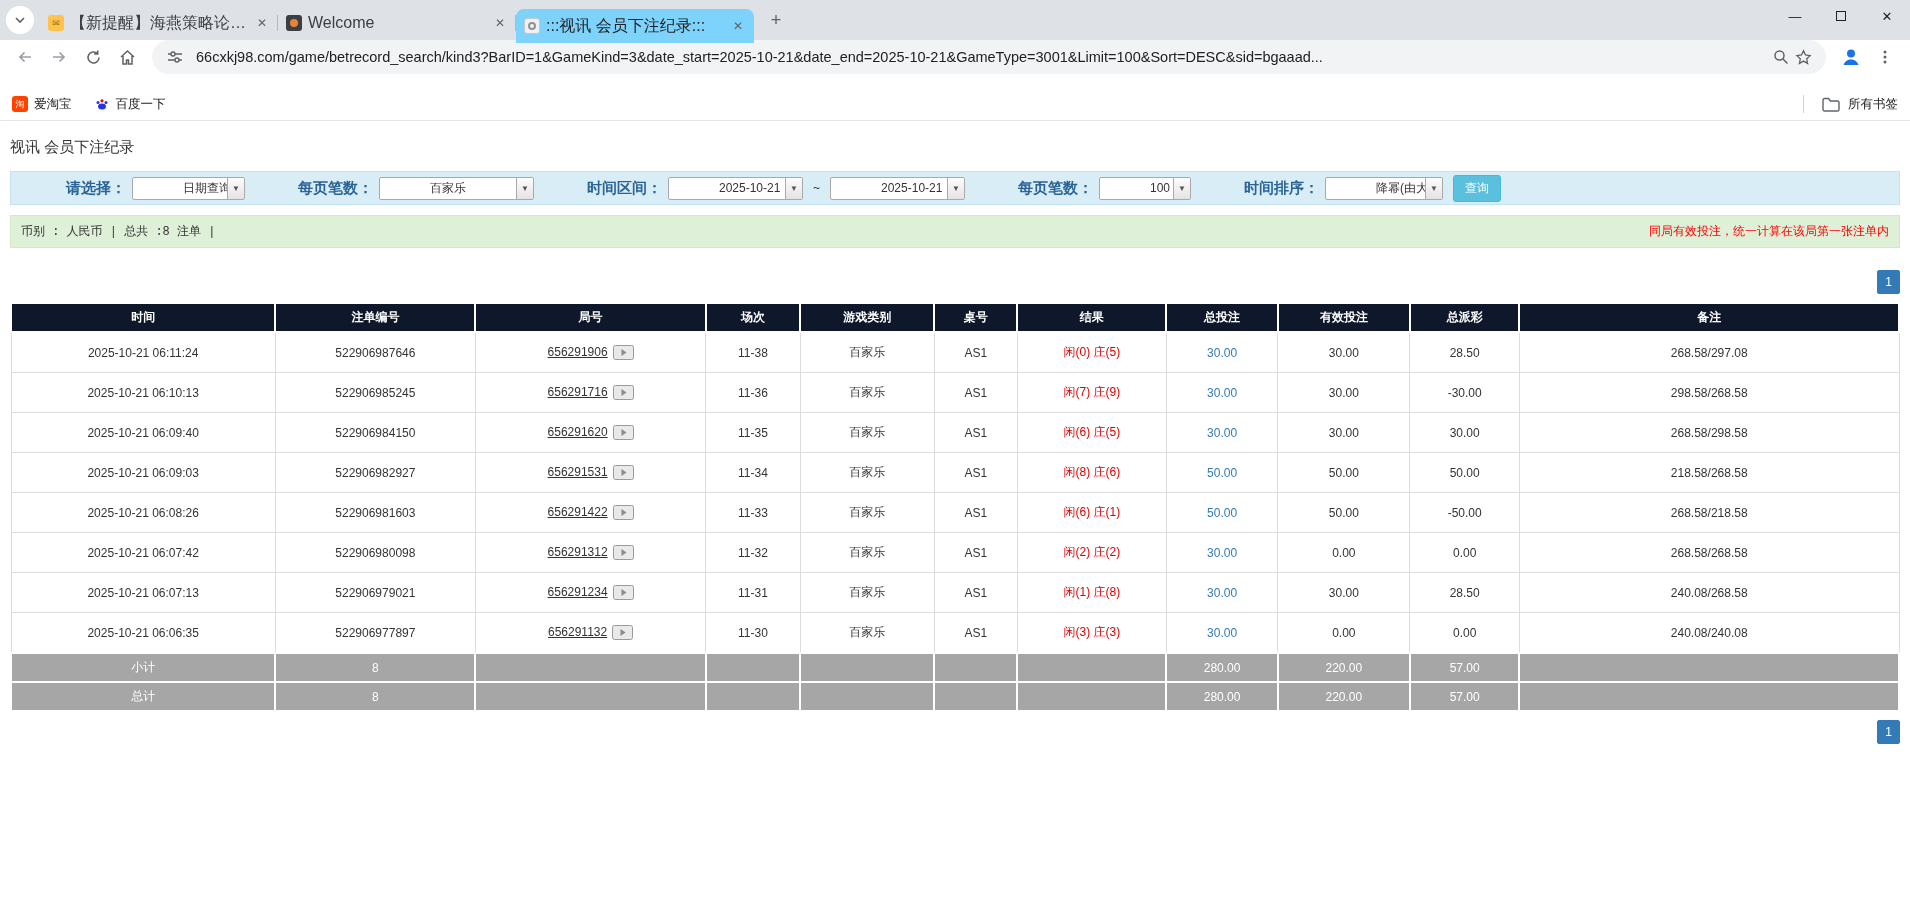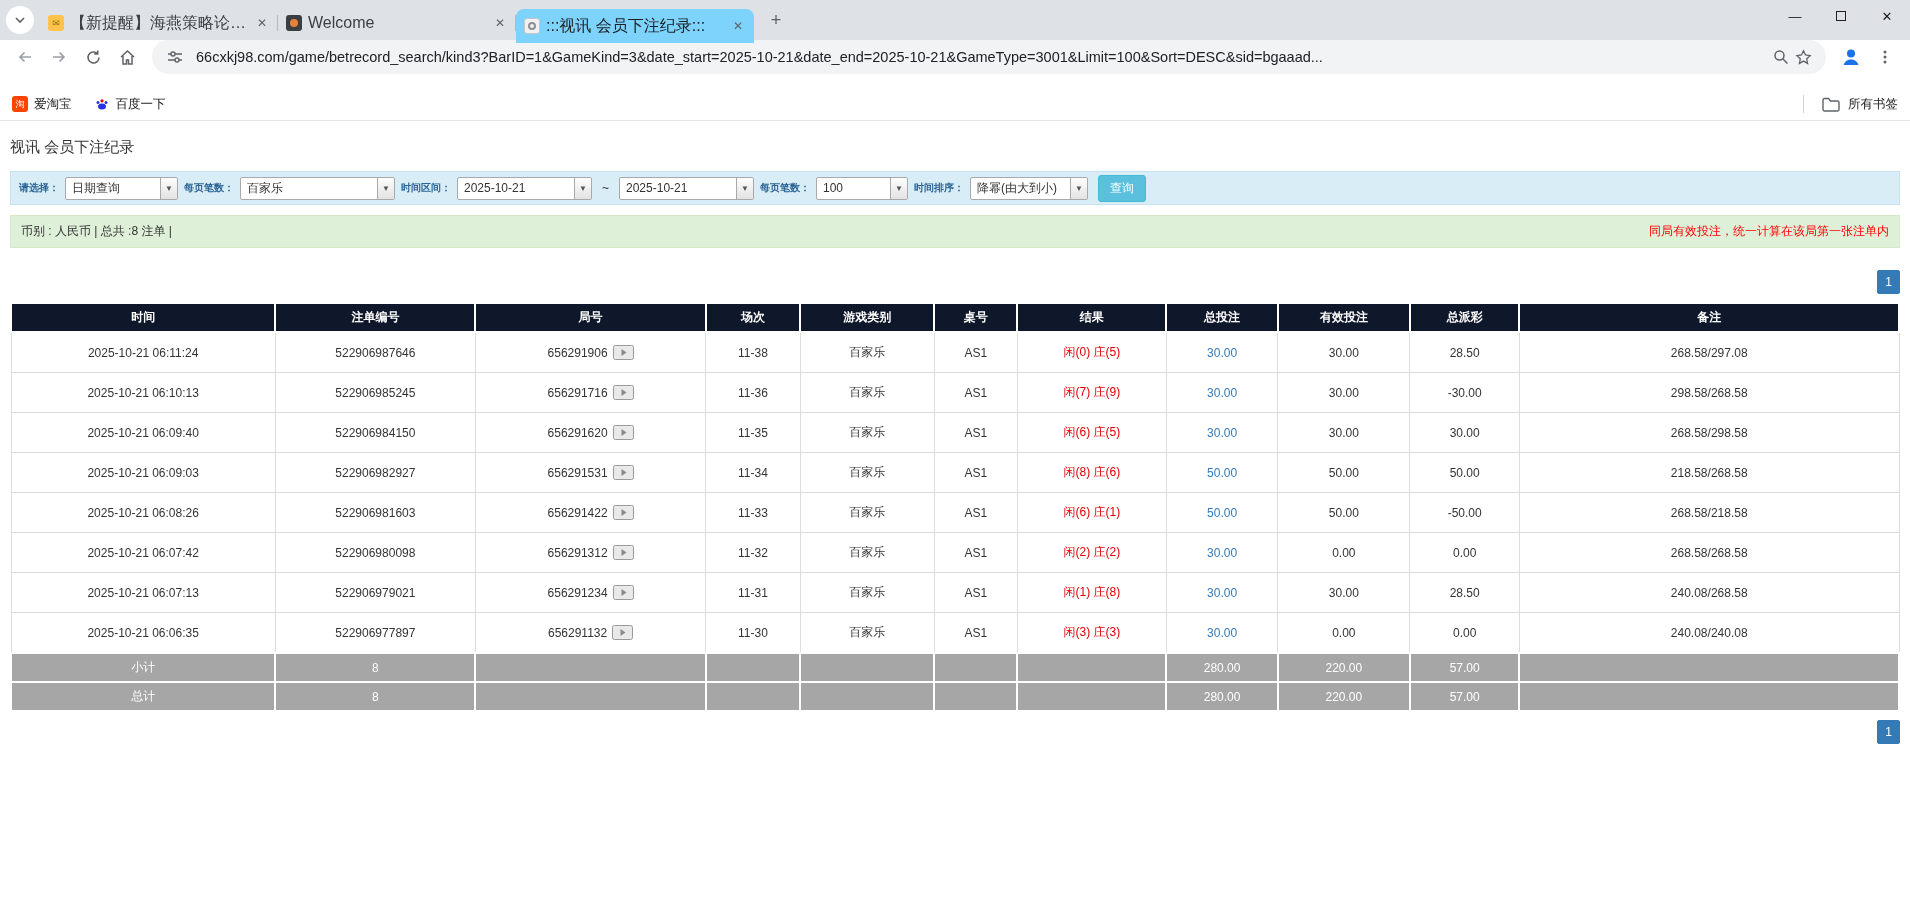--- a/index.html
+++ b/index.html
@@ -37,42 +37,42 @@
   .bm-taobao { background: #ff4400; }
   .bm-baidu { background: #fff; }
   .bm-right { margin-left: auto; display: flex; align-items: center; gap: 8px; font-size: 12.5px; color:#202124; }
   .bm-divider { width: 1px; height: 18px; background: #d0d3d6; margin-right: 10px; }
 
   
   .page { background: #fff; }
   .page-title { font-size: 15px; font-weight: normal; color: #333; margin: 17px 10px 14px 10px; }
 
   .filter-bar { margin: 0 10px; background: #d9edf7; border: 1px solid #c4e3f3; height: 34px; display: flex; align-items: center; padding: 0 8px; gap: 6px; }
-  .f-label { color: #2a6496; font-weight: bold; font-size: 10px; white-space: nowrap; }
+  .f-label { color: #2a6496; font-weight: bold; font-size: 15px; white-space: nowrap; margin-left: 47px; }
   .combo { background: #fff; border: 1px solid #a9a9a9; height: 23px; display: flex; align-items: stretch; border-radius: 2px; overflow: hidden; }
-  .combo .val { display:flex; align-items:center; padding: 0 6px; font-size: 12px; color:#333; flex: 1; white-space: nowrap; overflow: hidden; }
+  .combo .val { display:flex; align-items:center; padding: 0 6px; font-size: 12px; color:#333; flex: 1; white-space: nowrap; overflow: hidden; margin-left: 44px; }
   .combo .arrow { width: 17px; border-left: 1px solid #a9a9a9; background: linear-gradient(#fdfdfd,#e3e3e3); display:flex; align-items:center; justify-content:center; font-size: 8px; color:#555; }
   .w-select { width: 113px; } .w-game { width: 155px; } .w-date { width: 135px; } .w-size { width: 92px; text-align: center; } .w-sort { width: 118px; }
   .tilde { color: #333; padding: 0 4px; }
   .search-btn { background: #5bc0de; border: 1px solid #46b8da; color: #fff; font-size: 12px; padding: 4px 11px; border-radius: 3px; margin-left: 4px; cursor: pointer; }
 
-  .summary-bar { margin: 10px 10px 0 10px; background: #dff0d8; border: 1px solid #d6e9c6; padding: 7px 10px; display: flex; justify-content: space-between; align-items: center; font-size: 12px; }
+  .summary-bar { margin: 10px 10px 0 10px; background: #dff0d8; border: 1px solid #d6e9c6; padding: 7px 10px; display: flex; justify-content: space-between; align-items: center; font-size: 12px; font-family: Liberation Mono, monospace; }
   .summary-left { color: #333; }
   .summary-right { color: #ff0000; }
 
   .pager { margin: 0 10px; text-align: right; }
   .pager.top { margin-top: 22px; margin-bottom: 8px; }
   .pager.bottom { margin-top: 8px; }
   .page-num { display: inline-block; min-width: 14px; padding: 4px 7px; background: #337ab7; border: 1px solid #337ab7; color: #fff; font-size: 12px; text-align: center; border-radius: 2px; cursor: pointer; }
 
   table.records { width: calc(100% - 20px); margin: 0 10px; border-collapse: collapse; table-layout: fixed; }
   table.records th { background: #0f172a; color: #fff; font-size: 12px; font-weight: bold; padding: 5px 2px; border: 2px solid #fff; white-space: nowrap; }
   table.records td { border: 1px solid #dcdcdc; text-align: center; font-size: 12px; color: #333; padding: 11px 4px; white-space: nowrap; }
   table.records tbody tr { background: #fff; }
-  .round-cell { display: inline-flex; align-items: flex-end; gap: 5px; }
+  .round-cell { display: inline-flex; align-items: flex-start; gap: 5px; text-decoration: underline; }
   .replay-icon { display: inline-flex; cursor: pointer; }
   .bet-link { color: #337ab7; cursor: pointer; }
   .res-p, .res-b { color: #dd0000; }
   td.neg { color: #ff0000; }
   table.records tfoot td { background: #a6a6a6; color: #fff; border: 2px solid #fff; padding: 5px 4px; font-size: 12px; }
 </style>
 </head>
 <body>
 
 <div>

